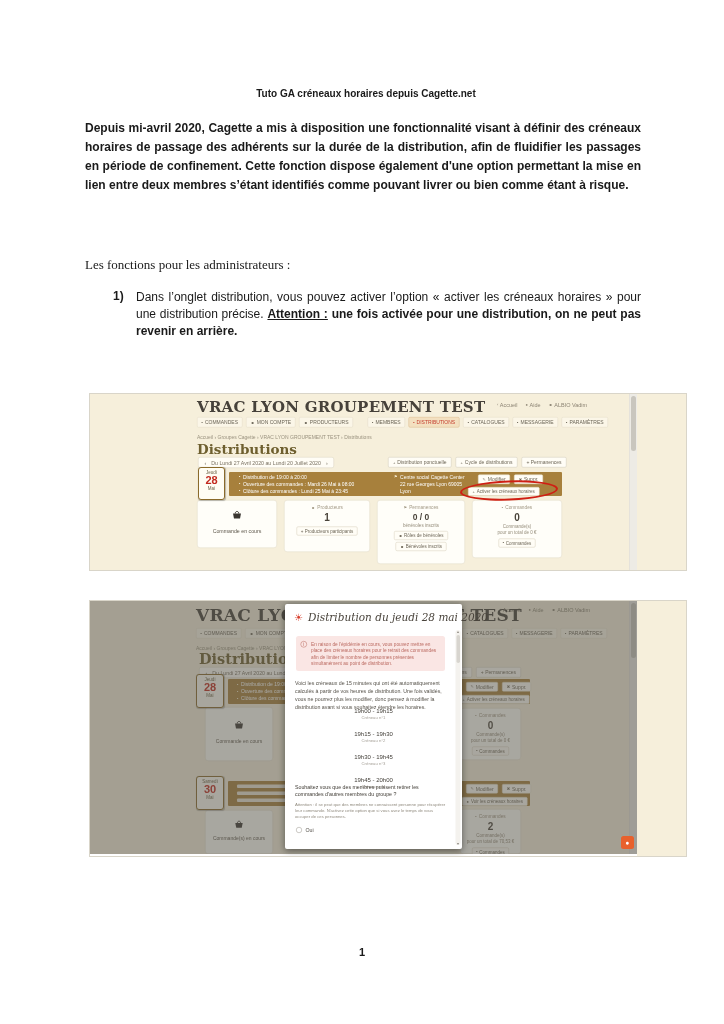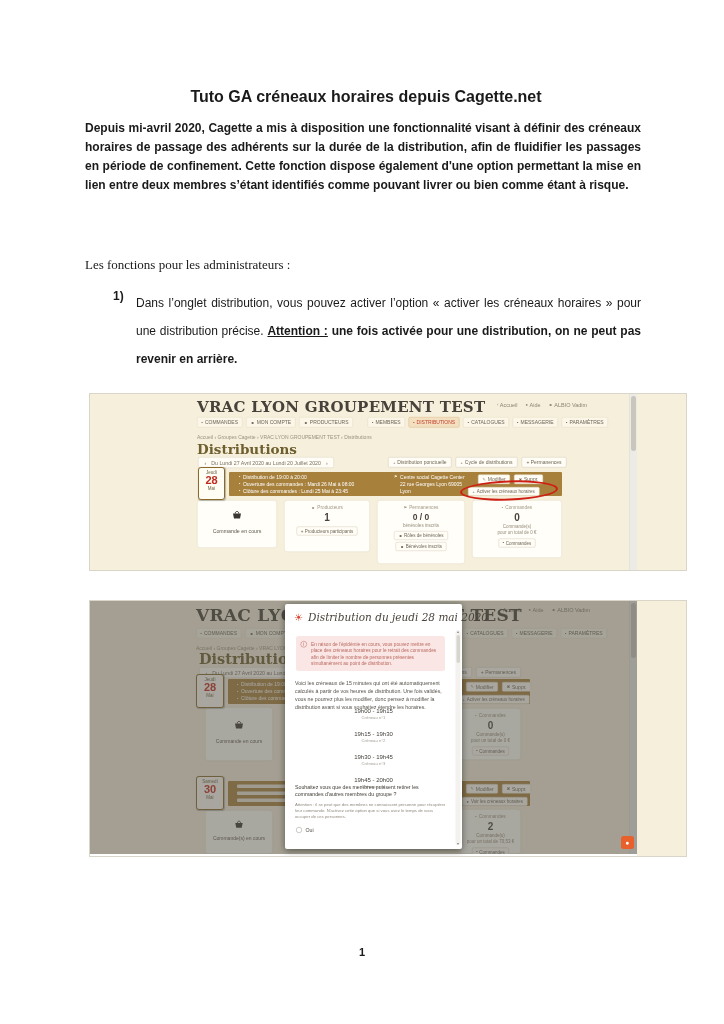--- a/index.html
+++ b/index.html
@@ -5,27 +5,27 @@
   * { margin:0; padding:0; box-sizing:border-box; }
   html,body { background:#e9e9e9; }
   #page {
     position:relative; width:724px; height:1024px; background:#ffffff;
     font-family:"Liberation Sans", sans-serif; color:#1a1a1a; overflow:hidden;
     margin:0 auto;
   }
   .abs { position:absolute; }
 
   
-  #doc-title { top:88px; left:0; width:724px; text-align:center; font-size:16px; font-weight:bold;padding-left:8px; }
+  #doc-title { top:88px; left:0; width:724px; text-align:center; font-size:10px; font-weight:bold;padding-left:8px; }
   .para { left:85px; width:556px; font-size:12px; line-height:19px; text-align:justify; }
   #para1 { top:119px;font-weight:bold; }
   #para2 { top:203px; }
   #section-heading { top:257px; left:85px; font-family:"Liberation Serif", serif; font-size:13px; }
   #item1-num { top:289px; left:113px; font-size:12px; font-weight:bold; }
-  #item1-text { top:289px; left:136px; width:505px; font-size:12px; line-height:28px; text-align:justify; }
+  #item1-text { top:289px; left:136px; width:505px; font-size:12px; line-height:17px; text-align:justify; }
   #page-number { top:946px; left:0; width:724px; text-align:center; font-size:11px; font-weight:bold; }
   .bold { font-weight:bold; }
   .boldu { font-weight:bold; text-decoration:underline; }
 
   
   .shot { position:absolute; left:89px; width:598px; overflow:hidden; background:#f6efdb; border:1px solid #d9d5c9; }
   #shot1 { top:393px; height:178px; }
   #shot2 { top:600px; height:257px; }
   .inner { position:absolute; top:0; left:0; width:1094px; transform:scale(0.5); transform-origin:0 0; }
   #shot1 .inner { height:356px; }

